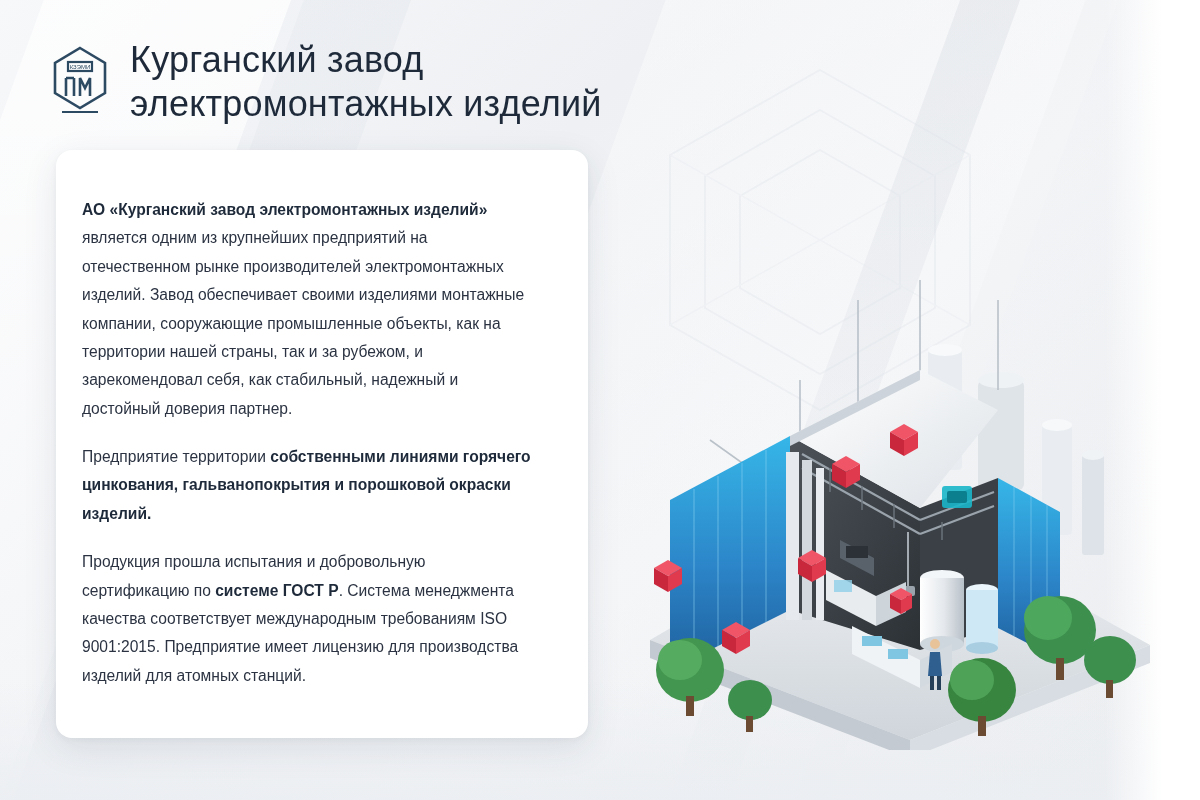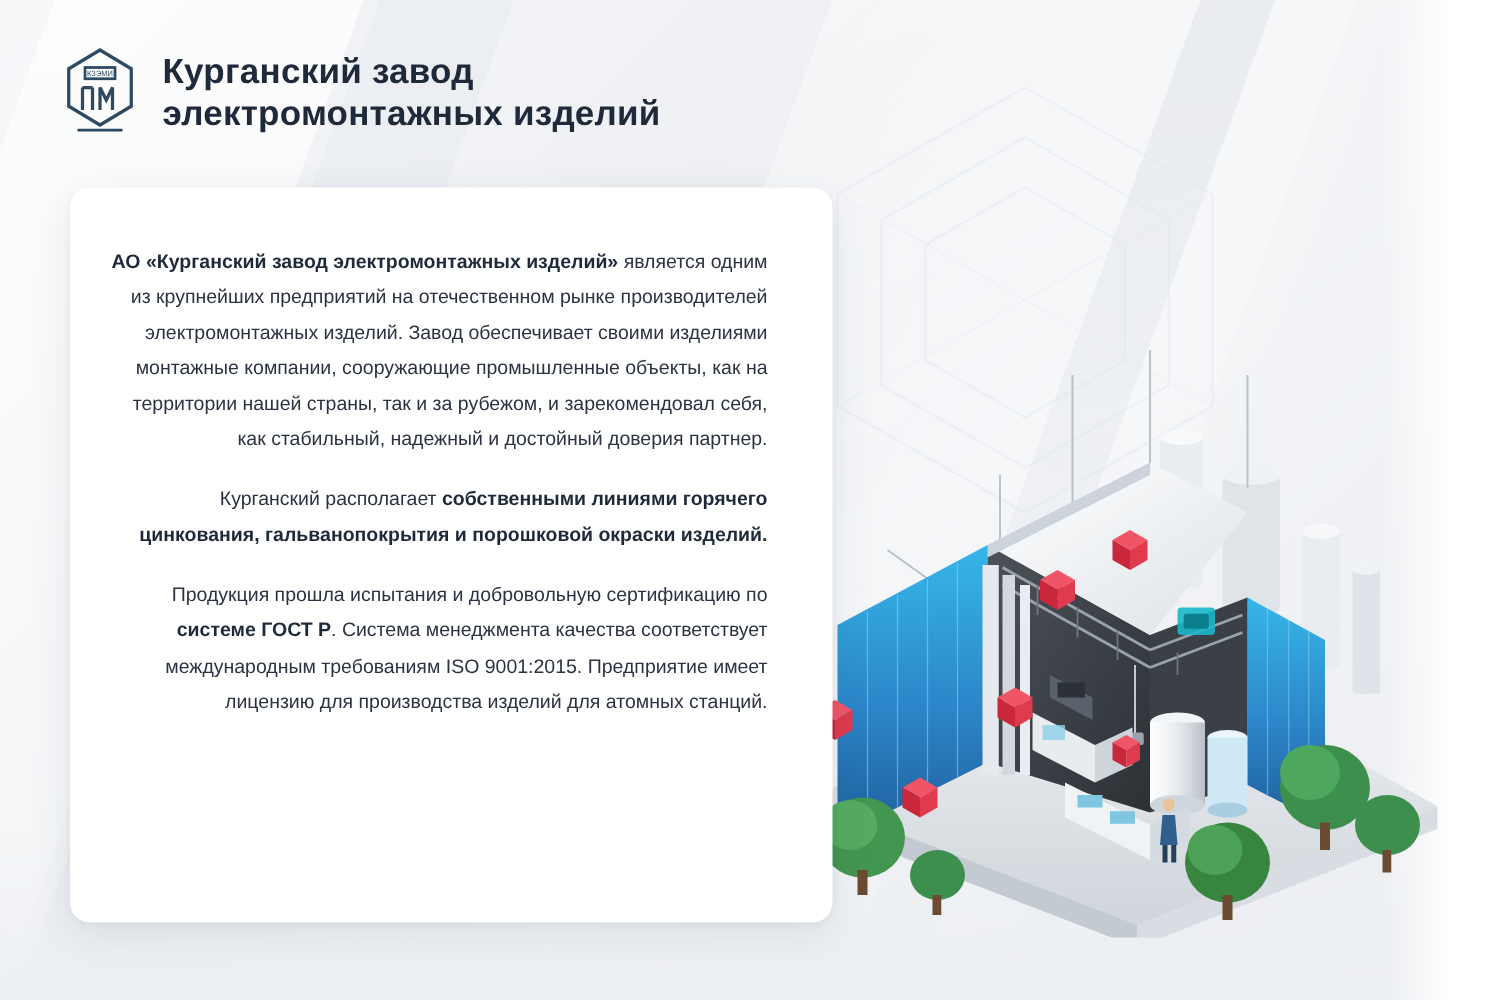--- a/index.html
+++ b/index.html
@@ -56,39 +56,38 @@
   
   .header {
     position: absolute; left: 52px; top: 38px;
     display: flex; align-items: center; gap: 22px;
     z-index: 5;
   }
   .logo { width: 56px; height: 72px; flex: none; }
   .logo svg { width: 100%; height: 100%; display: block; }
 
   .title {
-    font-size: 28px;
+    font-size: 36px;
     line-height: 1.22;
-    font-weight: 700;
+    font-weight: 400;
     color: #1e2a3a;
     letter-spacing: .2px;
     white-space: pre-line;
   }
 
   
   .card {
     position: absolute;
     left: 56px; top: 150px;
-    width: 610px; height: 588px;
+    width: 532px; height: 588px;
     background: #ffffff;
     border-radius: 16px;
     box-shadow: 0 10px 34px rgba(40,55,75,0.10), 0 2px 6px rgba(40,55,75,0.05);
     padding: 46px 52px 40px 26px;
     z-index: 6;
-    text-align: right;
   }
 
   .para {
     font-size: 15.6px;
     line-height: 1.82;
     color: #2b3342;
     margin-bottom: 20px;
   }
   .para:last-child { margin-bottom: 2px; }
   .para b { font-weight: 700; color: #1e2a3a; }
@@ -329,21 +328,21 @@
     </svg>
   </div>
 
   <div class="card">
 
     <p class="para">
       <b>АО «Курганский завод электромонтажных изделий»</b><span> является одним из крупнейших предприятий на отечественном рынке производителей электромонтажных изделий. Завод обеспечивает своими изделиями монтажные компании, сооружающие промышленные объекты, как на территории нашей страны, так и за рубежом, и зарекомендовал себя, как стабильный, надежный и достойный доверия партнер.</span>
     </p>
 
     <p class="para">
-      <span>Курганский располагает </span><b>собственными линиями горячего цинкования, гальванопокрытия и порошковой окраски изделий.</b>
+      <span>Предприятие территории </span><b>собственными линиями горячего цинкования, гальванопокрытия и порошковой окраски изделий.</b>
     </p>
 
     <p class="para">
       <span>Продукция прошла испытания и добровольную сертификацию по </span><b>системе ГОСТ Р</b><span>. Система менеджмента качества соответствует международным требованиям ISO 9001:2015. Предприятие имеет лицензию для производства изделий для атомных станций.</span>
     </p>
 
   </div>
 
 </div>
 

